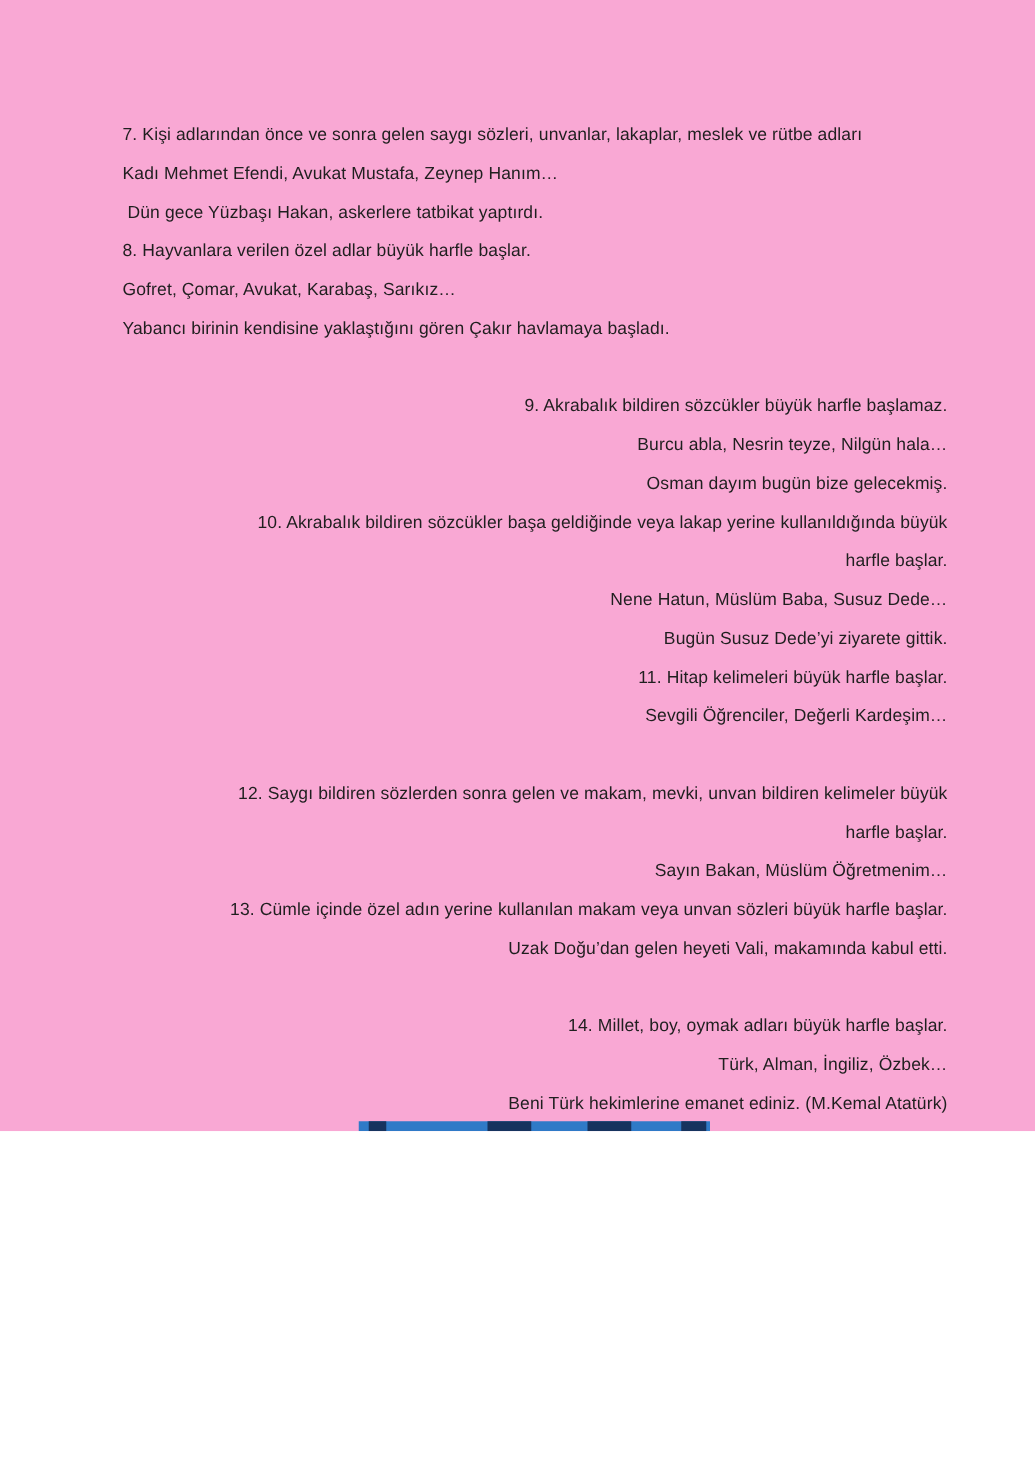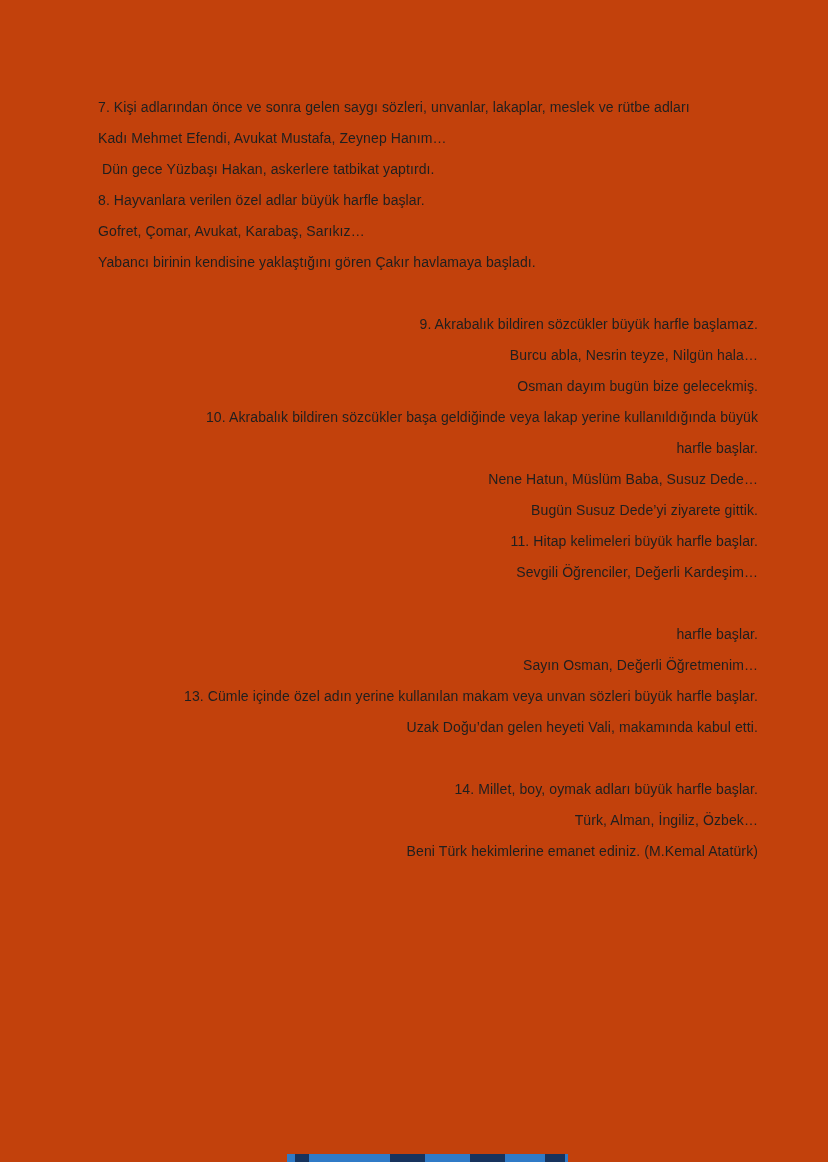--- a/index.html
+++ b/index.html
@@ -3,22 +3,22 @@
 <meta charset="utf-8">
 <style>
   html, body {
     margin: 0;
     padding: 0;
     background: #ffffff;
   }
   .page {
     position: relative;
     width: 828px;
-    height: 1162px;
-    background: #c2410c;
+    height: 905px;
+    background: #f9a8d4;
     overflow: hidden;
     font-family: "Liberation Sans", sans-serif;
   }
   .doc {
     position: absolute;
     left: 98px;
     top: 92px;
     width: 660px;
     color: #1f1f1f;
     font-size: 14px;
@@ -62,22 +62,23 @@
         <p class="line">Burcu abla, Nesrin teyze, Nilgün hala…</p>
         <p class="line">Osman dayım bugün bize gelecekmiş.</p>
         <p class="line">10. Akrabalık bildiren sözcükler başa geldiğinde veya lakap yerine kullanıldığında büyük</p>
         <p class="line">harfle başlar.</p>
         <p class="line">Nene Hatun, Müslüm Baba, Susuz Dede…</p>
         <p class="line">Bugün Susuz Dede’yi ziyarete gittik.</p>
         <p class="line">11. Hitap kelimeleri büyük harfle başlar.</p>
         <p class="line">Sevgili Öğrenciler, Değerli Kardeşim…</p>
       </div>
       <div class="section">
+        <p class="line">12. Saygı bildiren sözlerden sonra gelen ve makam, mevki, unvan bildiren kelimeler büyük</p>
         <p class="line">harfle başlar.</p>
-        <p class="line"> Sayın Osman, Değerli Öğretmenim…</p>
+        <p class="line"> Sayın Bakan, Müslüm Öğretmenim…</p>
         <p class="line">13. Cümle içinde özel adın yerine kullanılan makam veya unvan sözleri büyük harfle başlar.</p>
         <p class="line">Uzak Doğu’dan gelen heyeti Vali, makamında kabul etti.</p>
       </div>
       <div class="section">
         <p class="line">14. Millet, boy, oymak adları büyük harfle başlar.</p>
         <p class="line">Türk, Alman, İngiliz, Özbek…</p>
         <p class="line">Beni Türk hekimlerine emanet ediniz. (M.Kemal Atatürk)</p>
       </div>
     </div>
   <div class="progress" style="background: rgb(47, 122, 199);">

